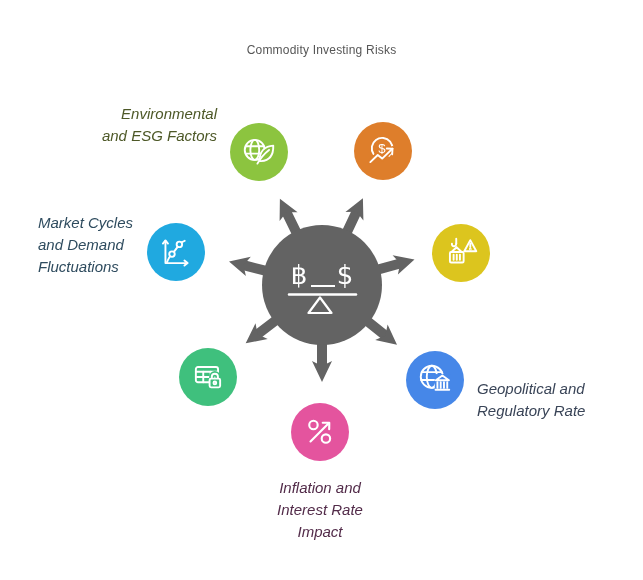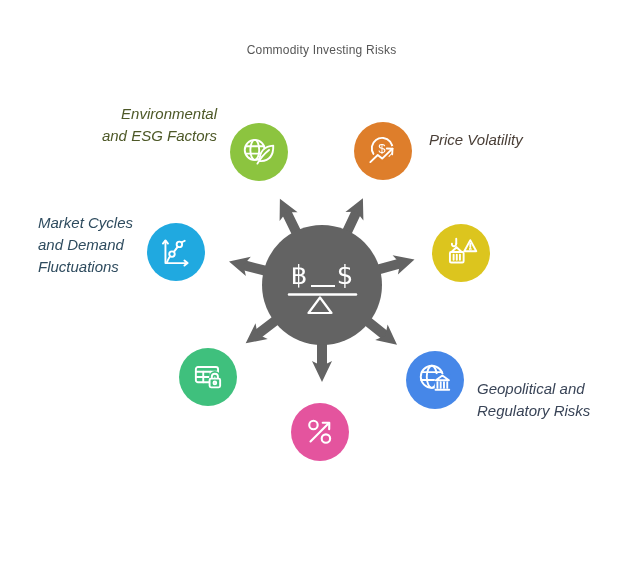--- a/index.html
+++ b/index.html
@@ -141,19 +141,21 @@
     <svg viewBox="0 0 36 36" class="ic" style="stroke-width:2">
       <line x1="9" y1="27" x2="26" y2="10"></line>
       <path d="M20.6,9.3 L26.8,9.2 L26.7,15.4"></path>
       <circle cx="11.8" cy="11.4" r="4"></circle>
       <circle cx="23.6" cy="24.2" r="4"></circle>
     </svg>
   </div>
 
   <div class="lbl l-esg" style="color: rgb(77, 88, 39);">Environmental
 and ESG Factors</div>
-  <div class="lbl l-price" style="color: rgb(73, 62, 54);">Price Volatility</div>
   <div class="lbl l-market" style="color: rgb(46, 75, 94);">Market Cycles
 and Demand
 Fluctuations</div>
   <div class="lbl l-geo" style="color: rgb(57, 68, 87);">Geopolitical and
-Regulatory Risks</div>
+Regulatory Rate</div>
+  <div class="lbl l-inflation" style="color: rgb(82, 43, 73);">Inflation and
+Interest Rate
+Impact</div>
 </div>
 
 </body></html>

